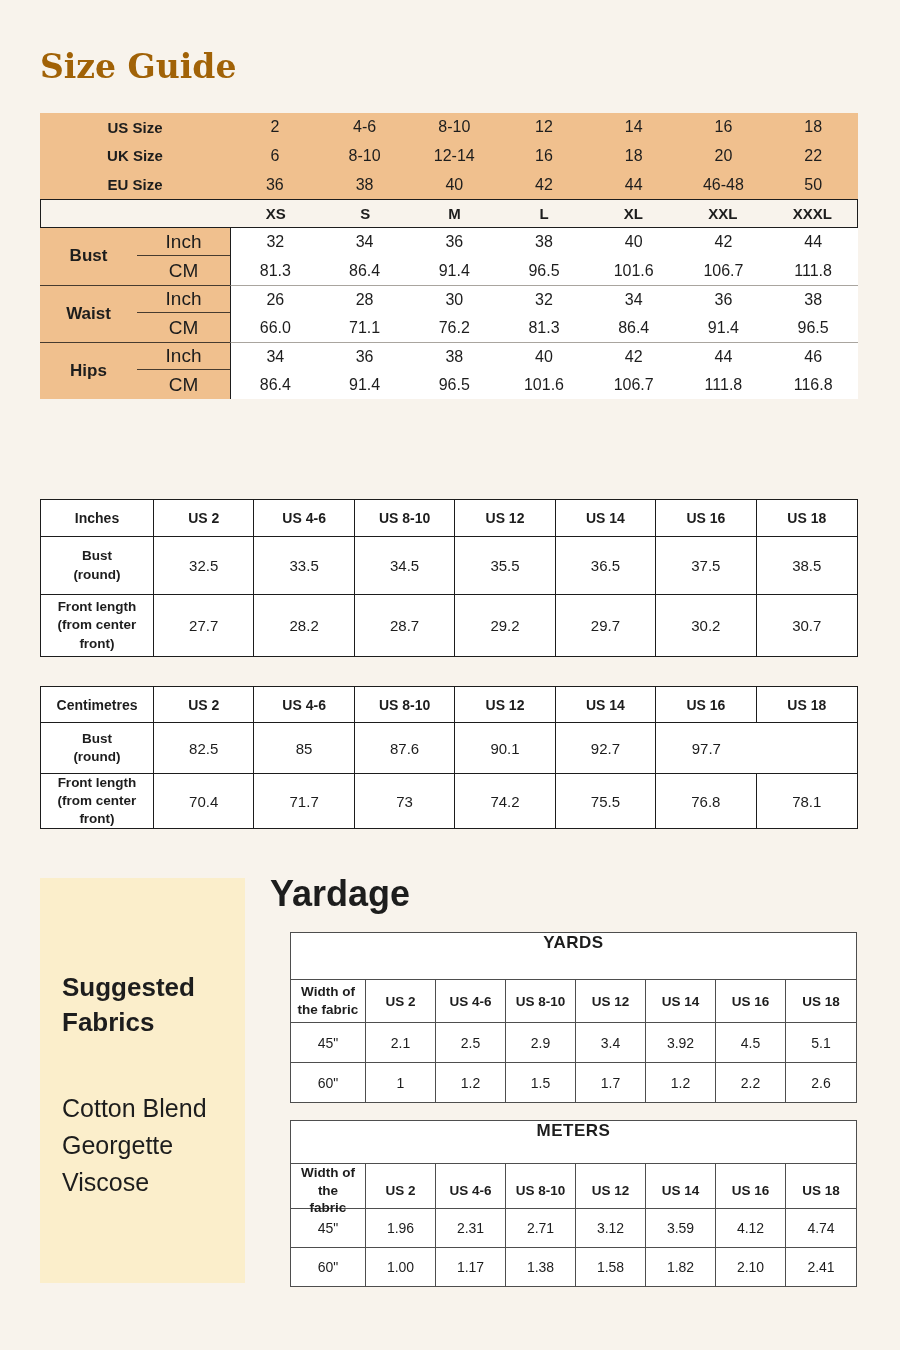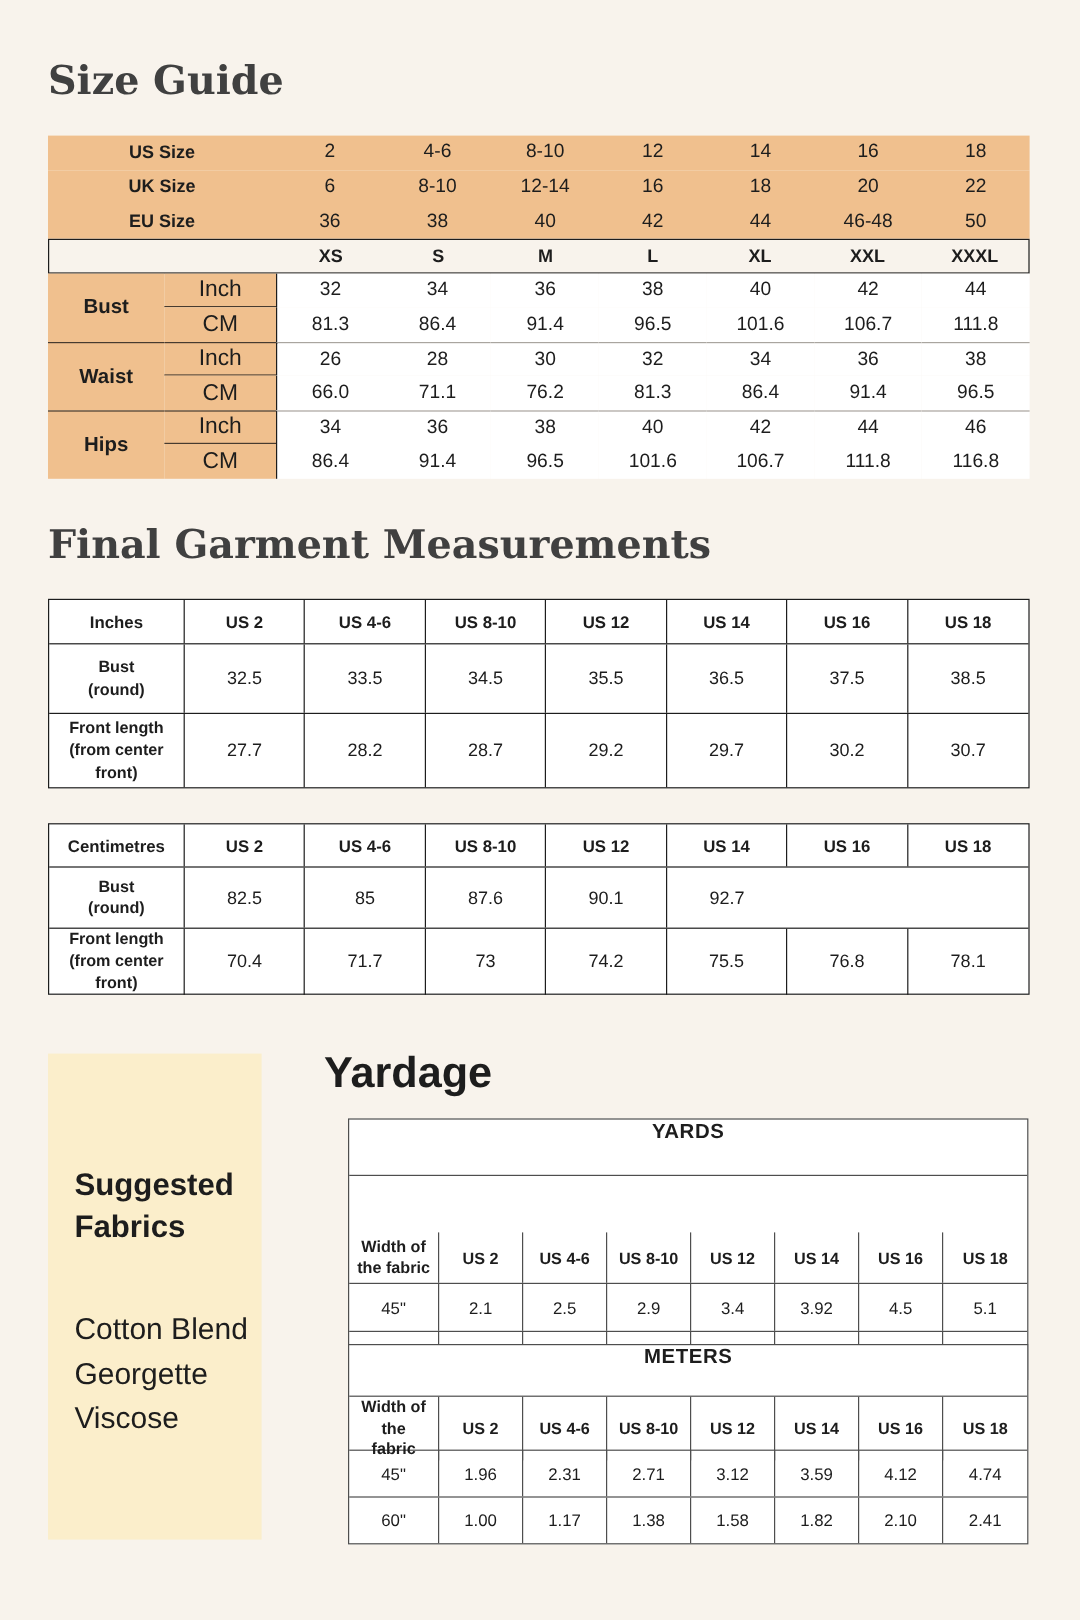--- a/index.html
+++ b/index.html
@@ -9,21 +9,21 @@
     font-family:"Liberation Sans", sans-serif;
     color:#1D1D1D;
   }
   .page { position:relative; width:900px; height:1350px; overflow:hidden; }
 
   
   .serif-title {
     position:absolute; margin:0;
     font-family:"DejaVu Serif", serif;
     font-weight:bold; font-size:33px; line-height:40px;
-    color:#404040;
+    color:#a16207;
   }
   #title-size-guide { left:40px; top:47px; }
   #title-garment    { left:40px; top:434px; }
   #title-yardage {
     position:absolute; margin:0; left:270px; top:873px;
     font-family:"Liberation Sans", sans-serif;
     font-weight:bold; font-size:36px; line-height:42px;
   }
 
   
@@ -66,21 +66,21 @@
     text-align:center; font-size:15px; white-space:pre-line; padding:0 3px;
   }
   .gcell:last-child { border-right:none; }
   .ghead .gcell { font-weight:bold; font-size:14px; }
   .glabel { font-weight:bold; font-size:13.5px; line-height:1.35; }
   #gt0 .grow:nth-child(1){ height:36px; } #gt0 .grow:nth-child(2){ height:57px; } #gt0 .grow:nth-child(3){ height:61px; }
   #gt1 .grow:nth-child(1){ height:35px; } #gt1 .grow:nth-child(2){ height:50px; } #gt1 .grow:nth-child(3){ height:54px; }
 
   
   .fabrics-box {
-    position:absolute; left:40px; top:878px; width:178px; height:405px;
+    position:absolute; left:40px; top:878px; width:205px; height:405px;
     background:#FBEECB; box-sizing:border-box; padding:92px 10px 0 22px;
   }
   .fab-heading { font-weight:bold; font-size:26px; line-height:35px; white-space:pre-line; margin-bottom:50px; }
   .fab-item { font-size:25px; line-height:37px; }
 
   .ytable {
     position:absolute; left:290px; width:567px; box-sizing:border-box;
     border:1.6px solid #4E4E4E; background:#FFFFFF;
   }
   #yt0 { top:932px; }
@@ -90,21 +90,21 @@
   .ytitle-row { display:flex; align-items:flex-start; justify-content:center; }
   .ycell {
     border-right:1.6px solid #4E4E4E; box-sizing:border-box;
     display:flex; align-items:center; justify-content:center;
     text-align:center; font-size:14px; white-space:pre-line; padding:0 2px;
   }
   .ycell:last-child { border-right:none; }
   .ytitle { border-right:none; font-weight:bold; font-size:17px; letter-spacing:0.5px; }
   .yhead .ycell { font-weight:bold; font-size:13.5px; }
   .yfirst { font-weight:bold; font-size:13px; line-height:1.3; }
-  #yt0 .yrow:nth-child(1){ height:46px; } #yt0 .yrow:nth-child(2){ height:42px;margin-top:47px; }
+  #yt0 .yrow:nth-child(1){ height:46px; } #yt0 .yrow:nth-child(2){ height:42px; }
   #yt0 .yrow:nth-child(3){ height:39px; } #yt0 .yrow:nth-child(4){ height:39px; }
   #yt1 .yrow:nth-child(1){ height:42px; } #yt1 .yrow:nth-child(2){ height:44px; }
   #yt1 .yrow:nth-child(3){ height:38px; } #yt1 .yrow:nth-child(4){ height:38px; }
 </style>
 </head>
 <body>
 
 <div class="page">
 
   <h1 class="serif-title" id="title-size-guide">Size Guide</h1>
@@ -202,21 +202,20 @@
         <div class="cell m-data r2 c1" style="grid-area: 2 / 3;">86.4</div>
         <div class="cell m-data r2" style="grid-area: 2 / 4;">91.4</div>
         <div class="cell m-data r2" style="grid-area: 2 / 5;">96.5</div>
         <div class="cell m-data r2" style="grid-area: 2 / 6;">101.6</div>
         <div class="cell m-data r2" style="grid-area: 2 / 7;">106.7</div>
         <div class="cell m-data r2" style="grid-area: 2 / 8;">111.8</div>
         <div class="cell m-data r2" style="grid-area: 2 / 9;">116.8</div>
       </div>
     </div>
 
-  <h1 class="serif-title" id="title-garment">Final Garment Measurements</h1>
 
   <div id="garment-tables">
       <div class="gtable" id="gt0">
         <div class="grow ghead">
           <div class="gcell">Inches</div>
           <div class="gcell">US 2</div>
           <div class="gcell">US 4-6</div>
           <div class="gcell">US 8-10</div>
           <div class="gcell">US 12</div>
           <div class="gcell">US 14</div>
@@ -257,20 +256,21 @@
           <div class="gcell">US 18</div>
         </div>
         <div class="grow">
           <div class="gcell glabel">Bust
 (round)</div>
           <div class="gcell">82.5</div>
           <div class="gcell">85</div>
           <div class="gcell">87.6</div>
           <div class="gcell">90.1</div>
           <div class="gcell">92.7</div>
+          <div class="gcell">97.7</div>
         </div>
         <div class="grow">
           <div class="gcell glabel">Front length (from center front)</div>
           <div class="gcell">70.4</div>
           <div class="gcell">71.7</div>
           <div class="gcell">73</div>
           <div class="gcell">74.2</div>
           <div class="gcell">75.5</div>
           <div class="gcell">76.8</div>
           <div class="gcell">78.1</div>

